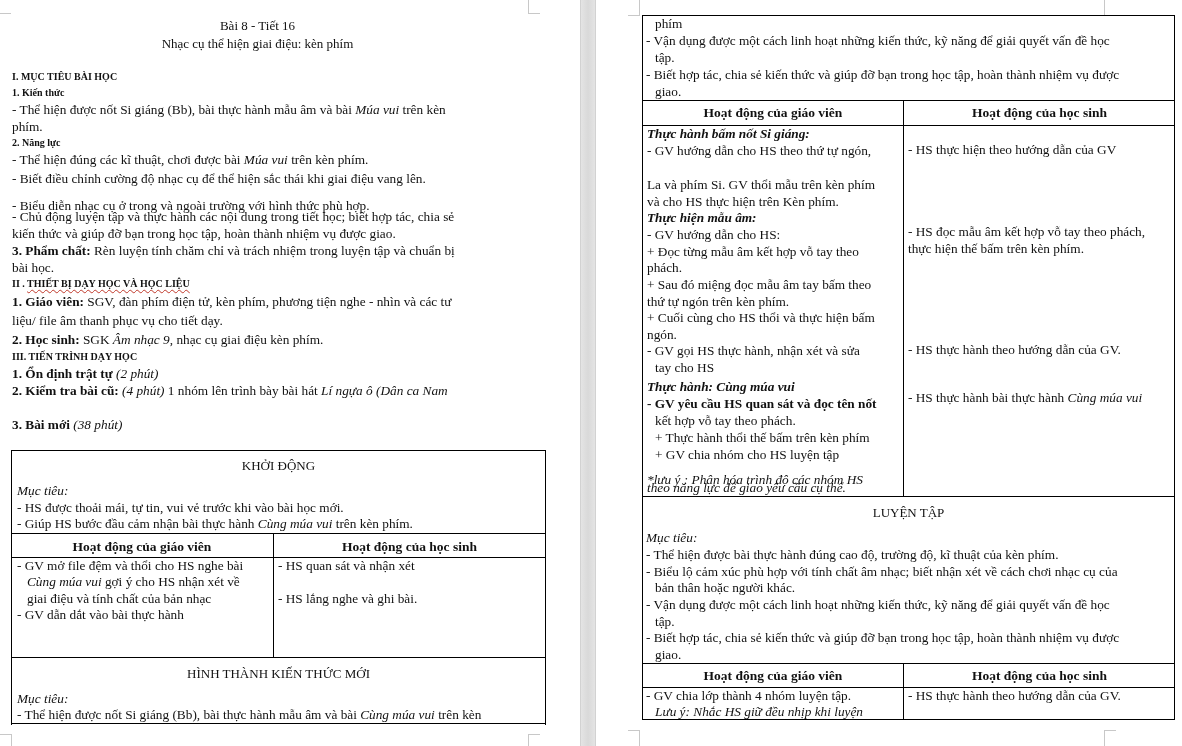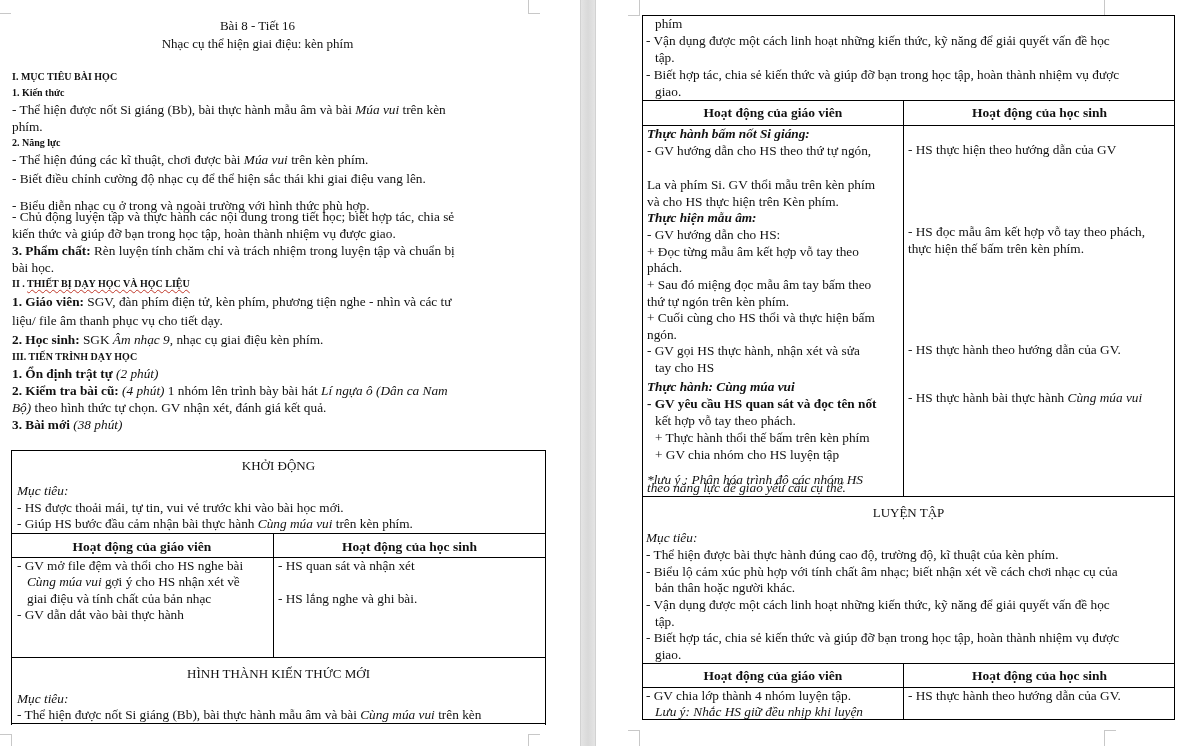--- a/index.html
+++ b/index.html
@@ -58,21 +58,20 @@
   <div class="abs line" style="left:12px; top:260px;">bài học.</div>
 
   <div class="abs sec line" style="left:12px; top:276px;"><span>II . </span><span class="squig">THIẾT BỊ DẠY HỌC VÀ HỌC LIỆU</span></div>
   <div class="abs line" style="left:12px; top:294px;"><b>1. Giáo viên:</b><span>  SGV, đàn phím điện tử, kèn phím, phương tiện nghe - nhìn và các tư</span></div>
   <div class="abs line" style="left:12px; top:313px;">liệu/ file âm thanh phục vụ cho tiết dạy.</div>
   <div class="abs line" style="left:12px; top:332px;"><b>2. Học sinh:</b><span> SGK </span><i>Âm nhạc 9</i><span>, nhạc cụ giai điệu kèn phím.</span></div>
 
   <div class="abs sec" style="left:12px; top:349px;">III. TIẾN TRÌNH DẠY HỌC</div>
   <div class="abs line" style="left:12px; top:366px;"><b>1.  Ổn định trật tự</b><i> (2 phút)</i></div>
   <div class="abs line" style="left:12px; top:383px;"><b>2.  Kiểm tra bài cũ:</b><i> (4 phút)</i><span> 1 nhóm lên trình bày bài hát </span><i>Lí ngựa ô (Dân ca Nam</i></div>
-  <div class="abs line" style="left:12px; top:400px;"><i>Bộ)</i><span> theo hình thức tự chọn. GV nhận xét, đánh giá kết quả.</span></div>
   <div class="abs line" style="left:12px; top:417px;"><b>3.  Bài mới</b><i> (38 phút)</i></div>
 
   <div class="frame" style="left:11px; top:450px; width:535px; height:275px; border-bottom:none;"></div>
   <div class="abs center hdr" style="left:11px; width:535px; top:458px;">KHỞI ĐỘNG</div>
   <div class="abs i" style="left:17px; top:483px;">Mục tiêu:</div>
   <div class="abs line" style="left:17px; top:500px;">- HS được thoải mái, tự tin, vui vẻ trước khi vào bài học mới.</div>
   <div class="abs line" style="left:17px; top:516px;"><span>- Giúp HS bước đầu cảm nhận bài thực hành </span><i>Cùng múa vui</i><span> trên kèn phím.</span></div>
   <div class="hline" style="left:11px; top:533px; width:535px;"></div>
   <div class="abs thead" style="left:11px; width:262px; top:539px;">Hoạt động của giáo viên</div>
   <div class="abs thead" style="left:273px; width:273px; top:539px;">Hoạt động của học sinh</div>

